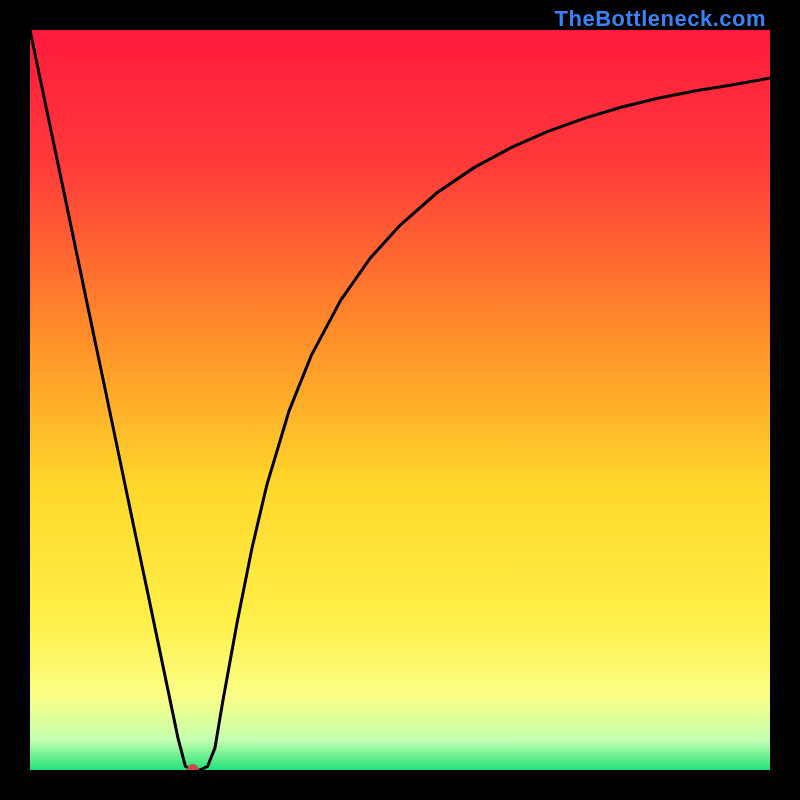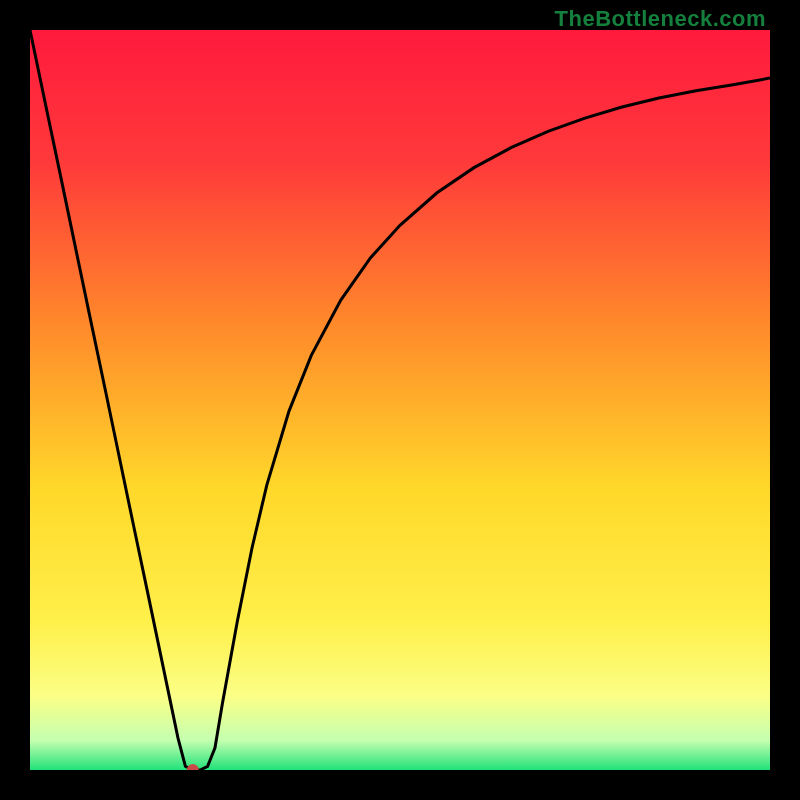--- a/index.html
+++ b/index.html
@@ -23,21 +23,21 @@
     position: absolute;
     left: 0;
     top: 0;
     width: 740px;
     height: 740px;
   }
   .watermark {
     position: absolute;
     top: 6px;
     right: 34px;
-    color: #15803d;
+    color: #3b82f6;
     font-size: 22px;
     font-weight: 600;
     letter-spacing: 0.5px;
     font-family: Arial, Helvetica, sans-serif;
   }
 </style>
 </head>
 <body>
 
 <div class="frame">

